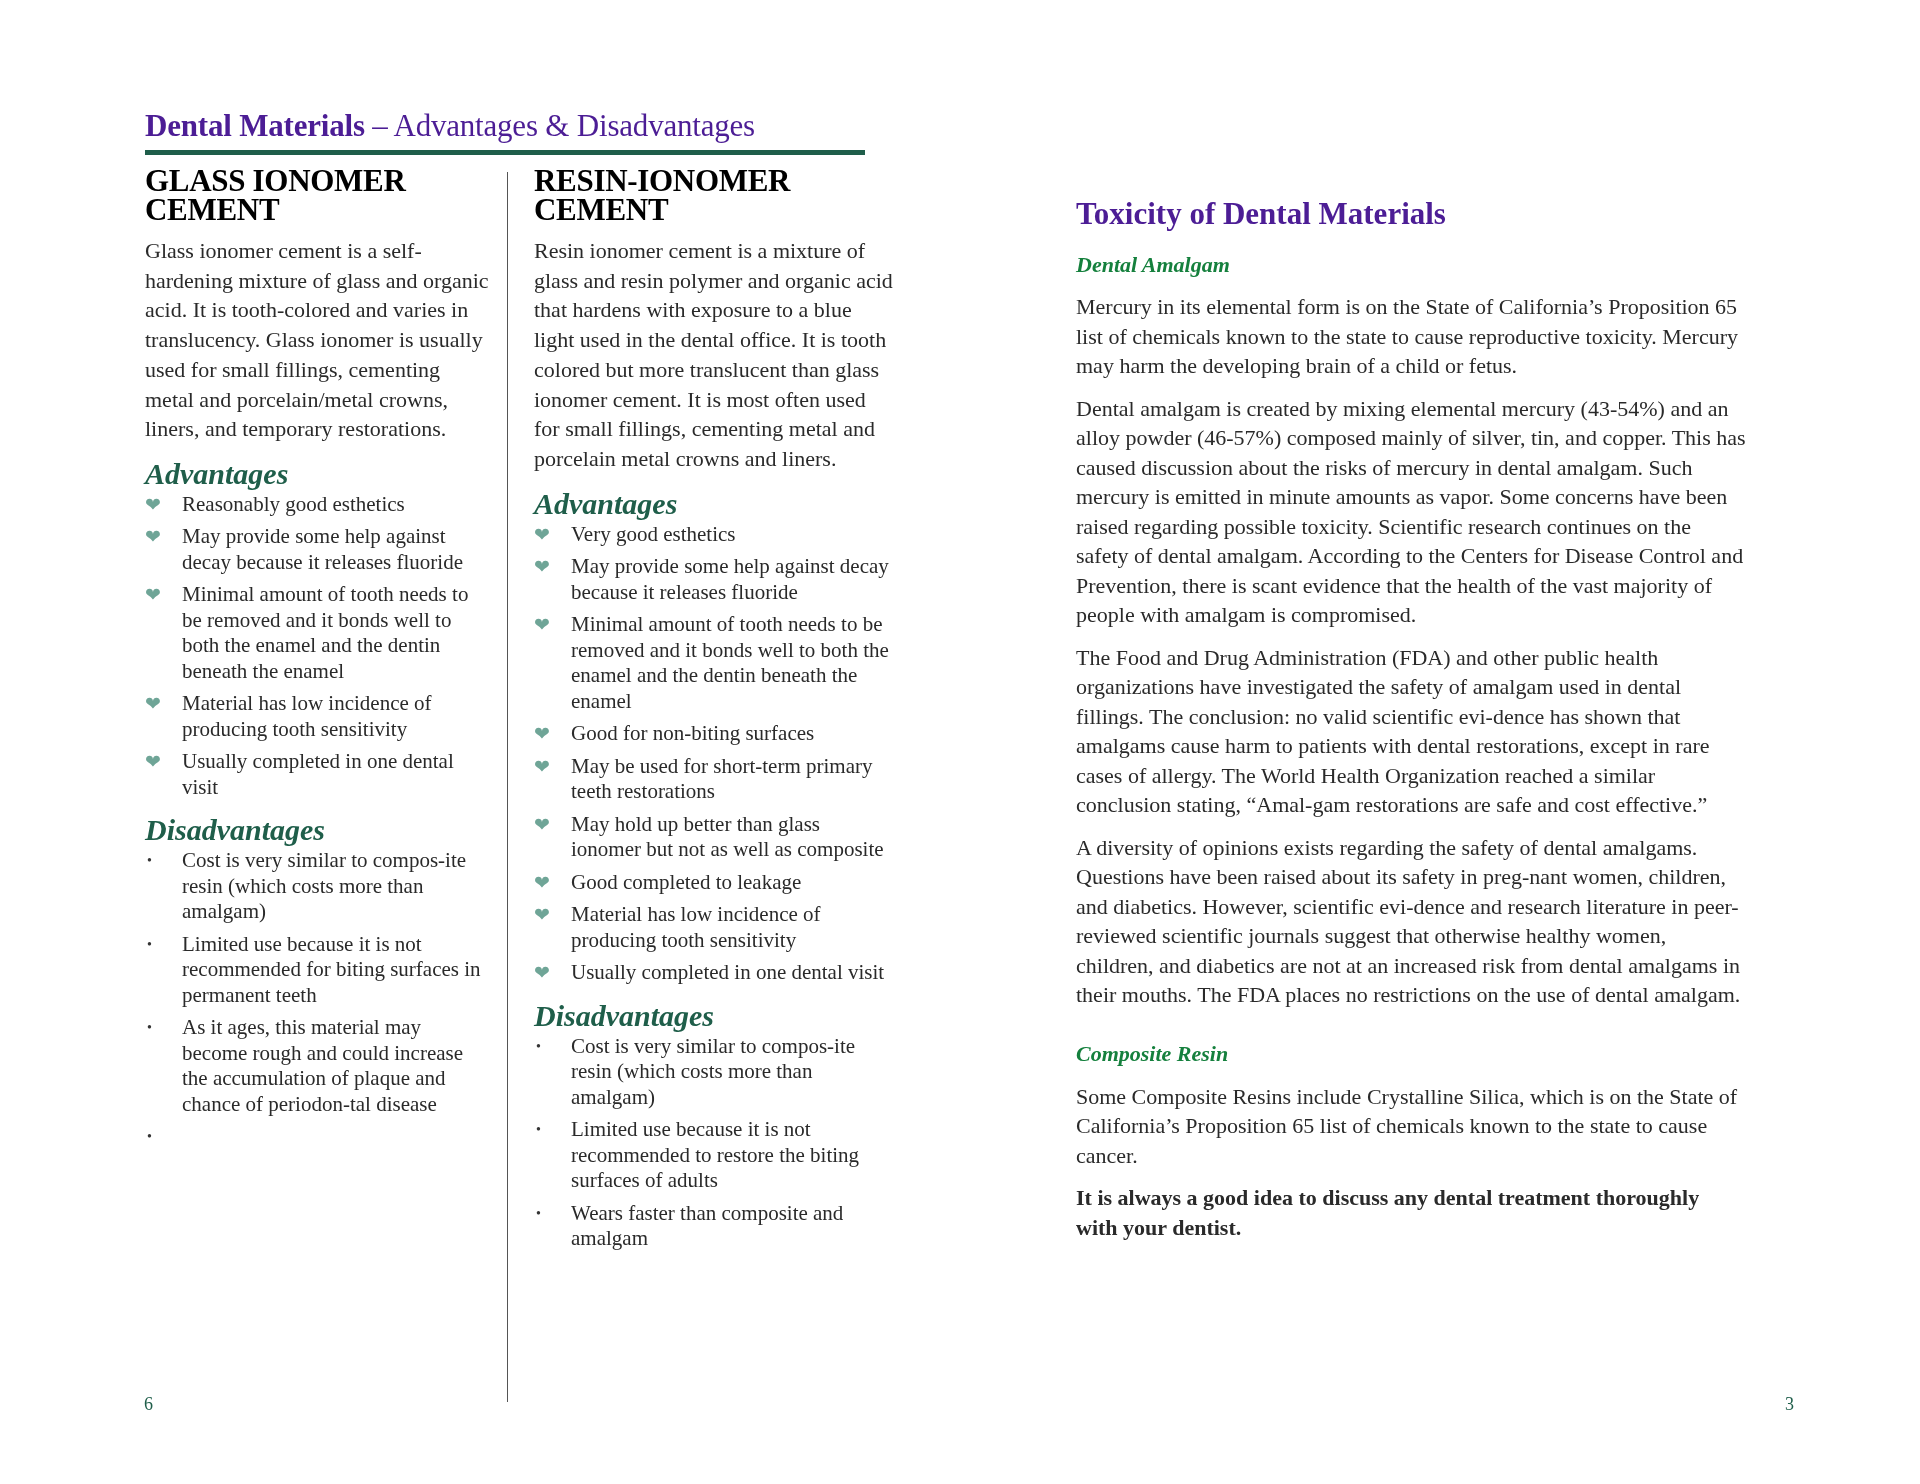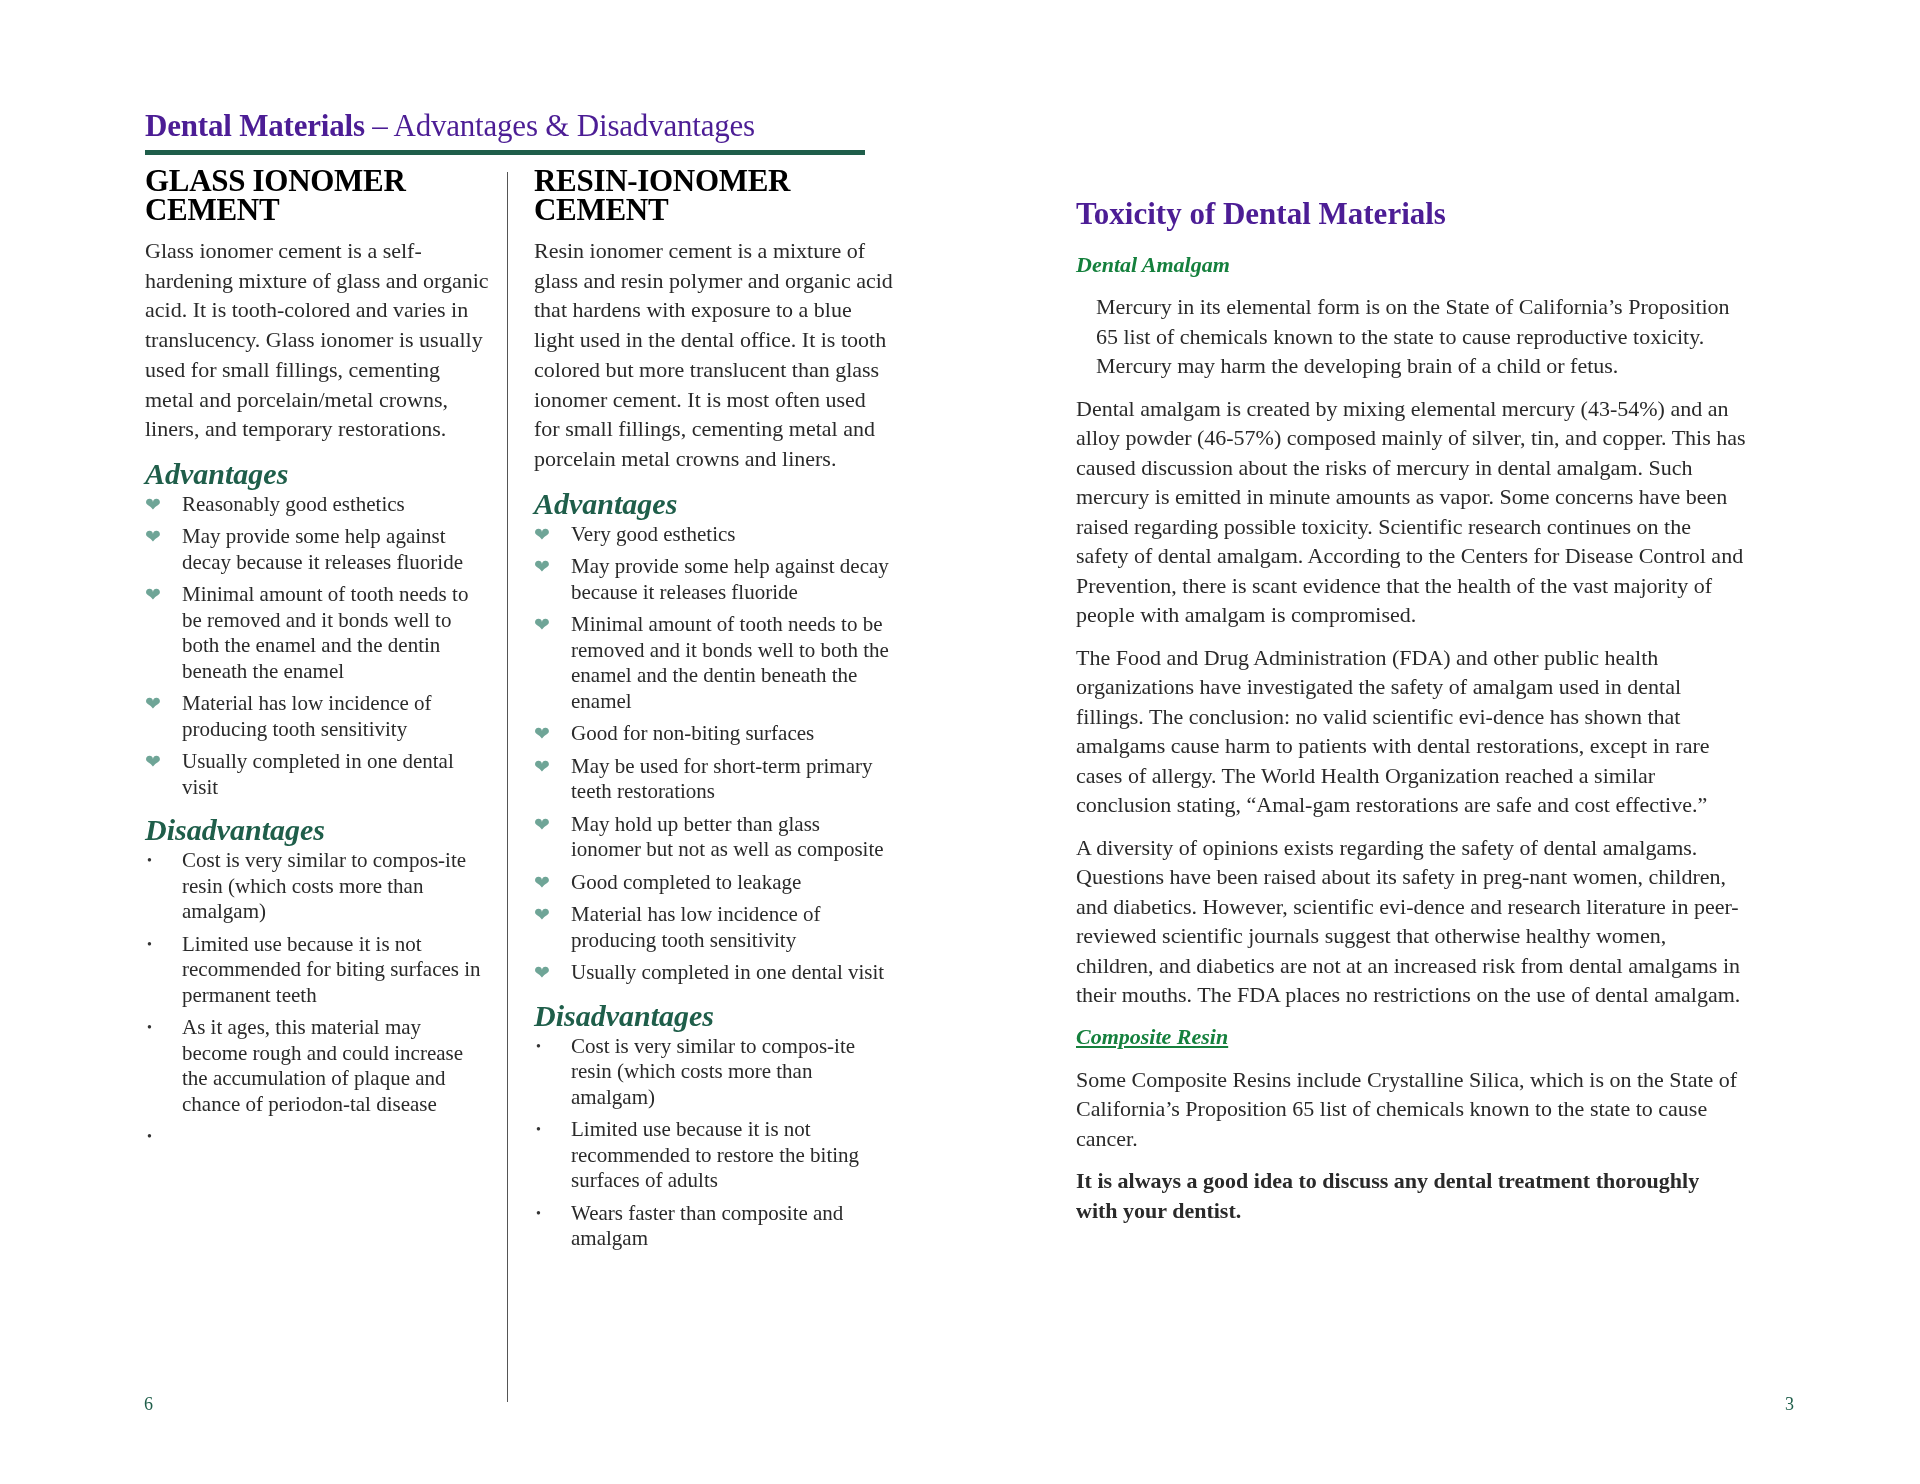--- a/index.html
+++ b/index.html
@@ -17,21 +17,21 @@
   p.body { margin:12px 0 0 0; font-size:22px; line-height:29.7px; }
   h3.sub { margin:14px 0 0 0; font-size:30px; line-height:32px; font-style:italic; font-weight:bold; color:#1f5e4a; }
   ul.list { list-style:none; margin:2px 0 0 0; padding:0; }
   ul.list li { position:relative; padding-left:37px; font-size:21px; line-height:25.5px; margin-bottom:7px; }
   ul.list li .mark { position:absolute; left:0; top:0; width:30px; }
   .heart { color:#6fa597; font-size:19px; }
   .dot { font-size:14px; color:#333; padding-left:2px; }
   .r-title { margin:0; font-size:31px; font-weight:bold; color:#4c1d95; line-height:36px; }
   .r-sub { margin:18px 0 0 0; font-size:22px; font-weight:bold; font-style:italic; color:#15803d; line-height:30px; }
   .r-p { margin:13px 0 0 0; font-size:22px; line-height:29.5px; }
-  .r-p.first { margin-top:12px;margin-left:20px; }
+  .r-p.first { margin-top:12px; }
   .r-p.bold { font-weight:bold; }
   .pagenum { position:absolute; top:1394px; font-size:18px; color:#1f5e4a; }
   .pn-left { left:144px; }
   .pn-right { left:1785px; }
 </style>
 </head>
 <body>
 
 <div class="spread-title"><b>Dental Materials</b><span> – Advantages &amp; Disadvantages</span></div>
 <div class="title-rule"></div>
@@ -89,18 +89,18 @@
 
 <div class="pagenum pn-left">6</div>
 
 <div class="col col-right">
   <h2 class="r-title">Toxicity of Dental Materials</h2>
   <h3 class="r-sub">Dental Amalgam</h3>
   <p class="r-p first">Mercury in its elemental form is on the State of California’s Proposition 65 list of chemicals known to the state to cause reproductive toxicity. Mercury may harm the developing brain of a child or fetus.</p>
   <p class="r-p">Dental amalgam is created by mixing elemental mercury (43-54%) and an alloy powder (46-57%) composed mainly of silver, tin, and copper. This has caused discussion about the risks of mercury in dental amalgam. Such mercury is emitted in minute amounts as vapor. Some concerns have been raised regarding possible toxicity. Scientific research continues on the safety of dental amalgam. According to the Centers for Disease Control and Prevention, there is scant evidence that the health of the vast majority of people with amalgam is compromised.</p>
   <p class="r-p">The Food and Drug Administration (FDA) and other public health organizations have investigated the safety of amalgam used in dental fillings. The conclusion: no valid scientific evi-dence has shown that amalgams cause harm to patients with dental restorations, except in rare cases of allergy. The World Health Organization reached a similar conclusion stating, “Amal-gam restorations are safe and cost effective.”</p>
   <p class="r-p">A diversity of opinions exists regarding the safety of dental amalgams. Questions have been raised about its safety in preg-nant women, children, and diabetics. However, scientific evi-dence and research literature in peer-reviewed scientific journals suggest that otherwise healthy women, children, and diabetics are not at an increased risk from dental amalgams in their mouths. The FDA places no restrictions on the use of dental amalgam.</p>
-  <h3 class="r-sub" style="margin-top:12px;text-decoration:underline;">Composite Resin</h3>
+  <h3 class="r-sub" style="margin-top:29px;">Composite Resin</h3>
   <p class="r-p">Some Composite Resins include Crystalline Silica, which is on the State of California’s Proposition 65 list of chemicals known to the state to cause cancer.</p>
   <p class="r-p bold">It is always a good idea to discuss any dental treatment thoroughly with your dentist.</p>
 </div>
 
 <div class="pagenum pn-right">3</div>
 
 </body></html>

